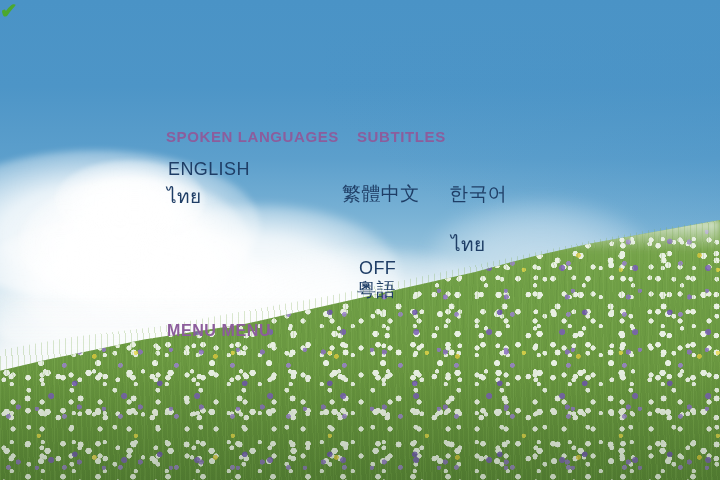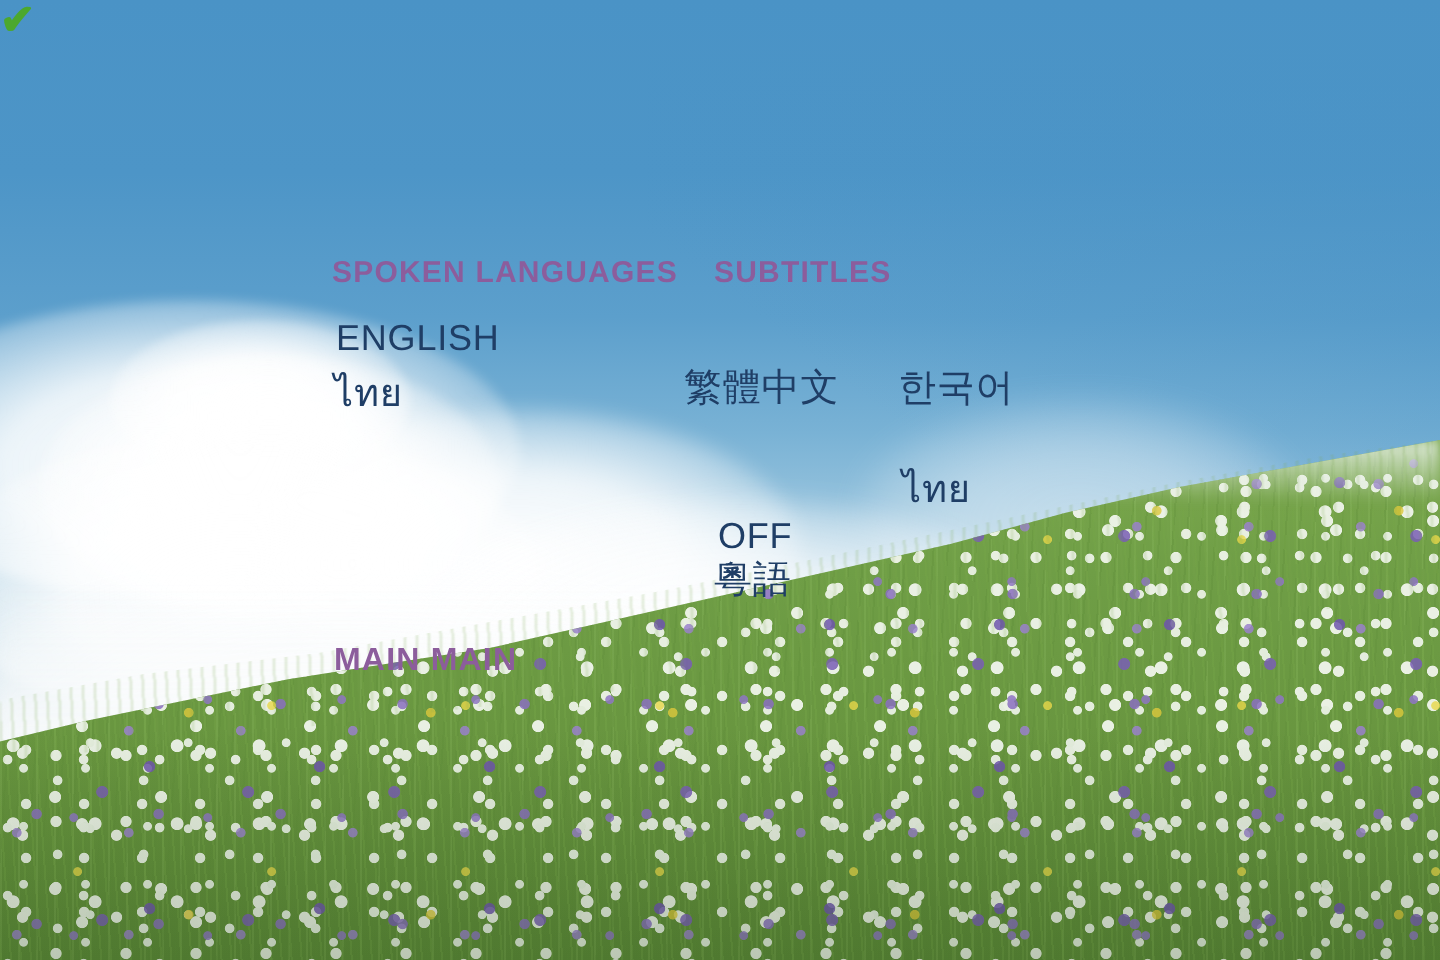--- a/index.html
+++ b/index.html
@@ -243,15 +243,15 @@
     <div class="item cjk su-zht">繁體中文</div>
     <div class="su-chk">✔</div>
     <div class="item cjk su-kor">한국어</div>
 
 
     <div class="item cjk su-yue">粵語</div>
     <div class="item su-th2">ไทย</div>
 
     <div class="item su-off">OFF</div>
 
-    <div class="main-menu">MAIN MAIN</div>
+    <div class="main-menu">MENU MENU</div>
   </div>
 </div>
 
 </body></html>

